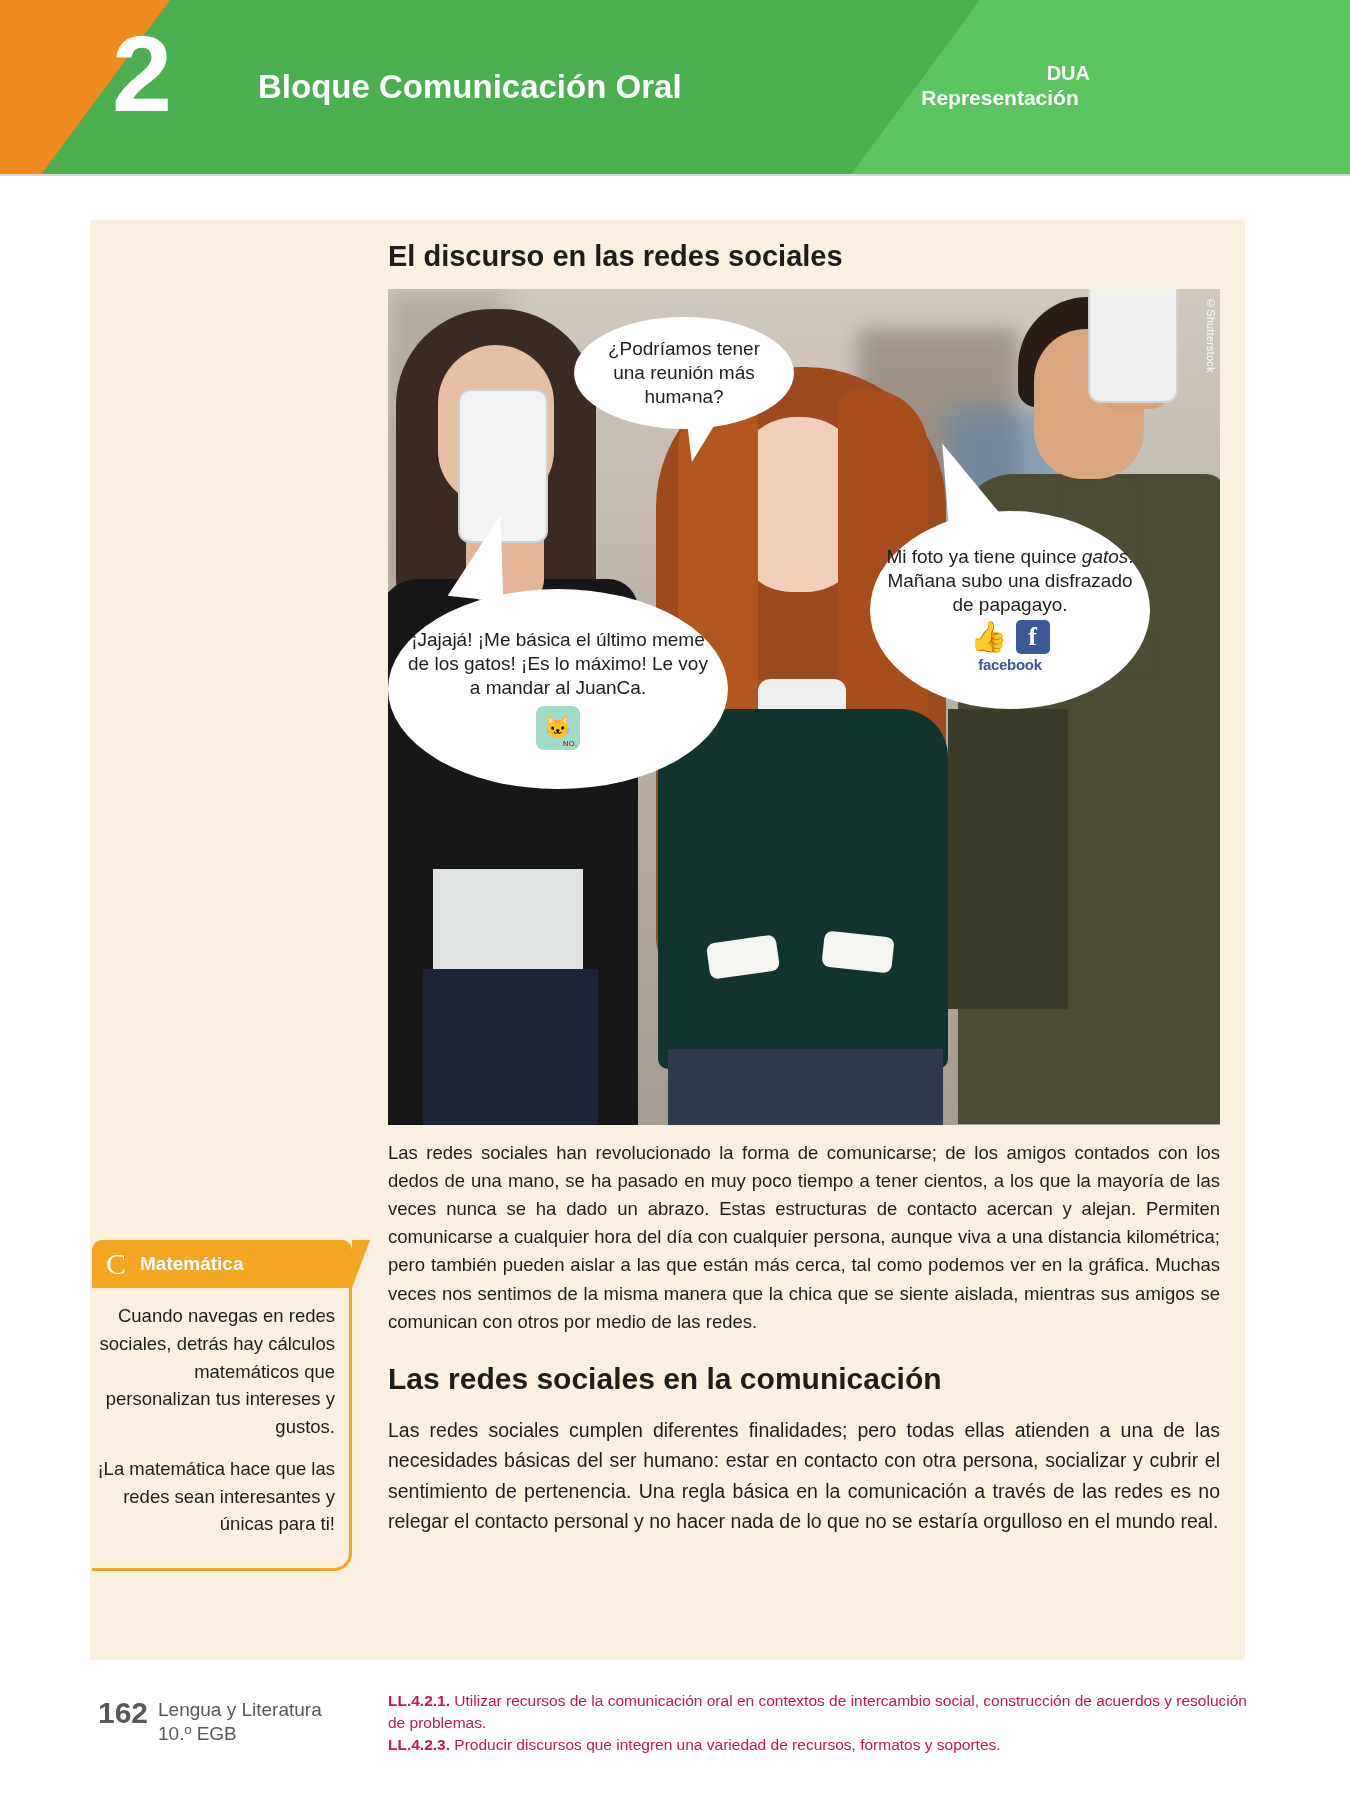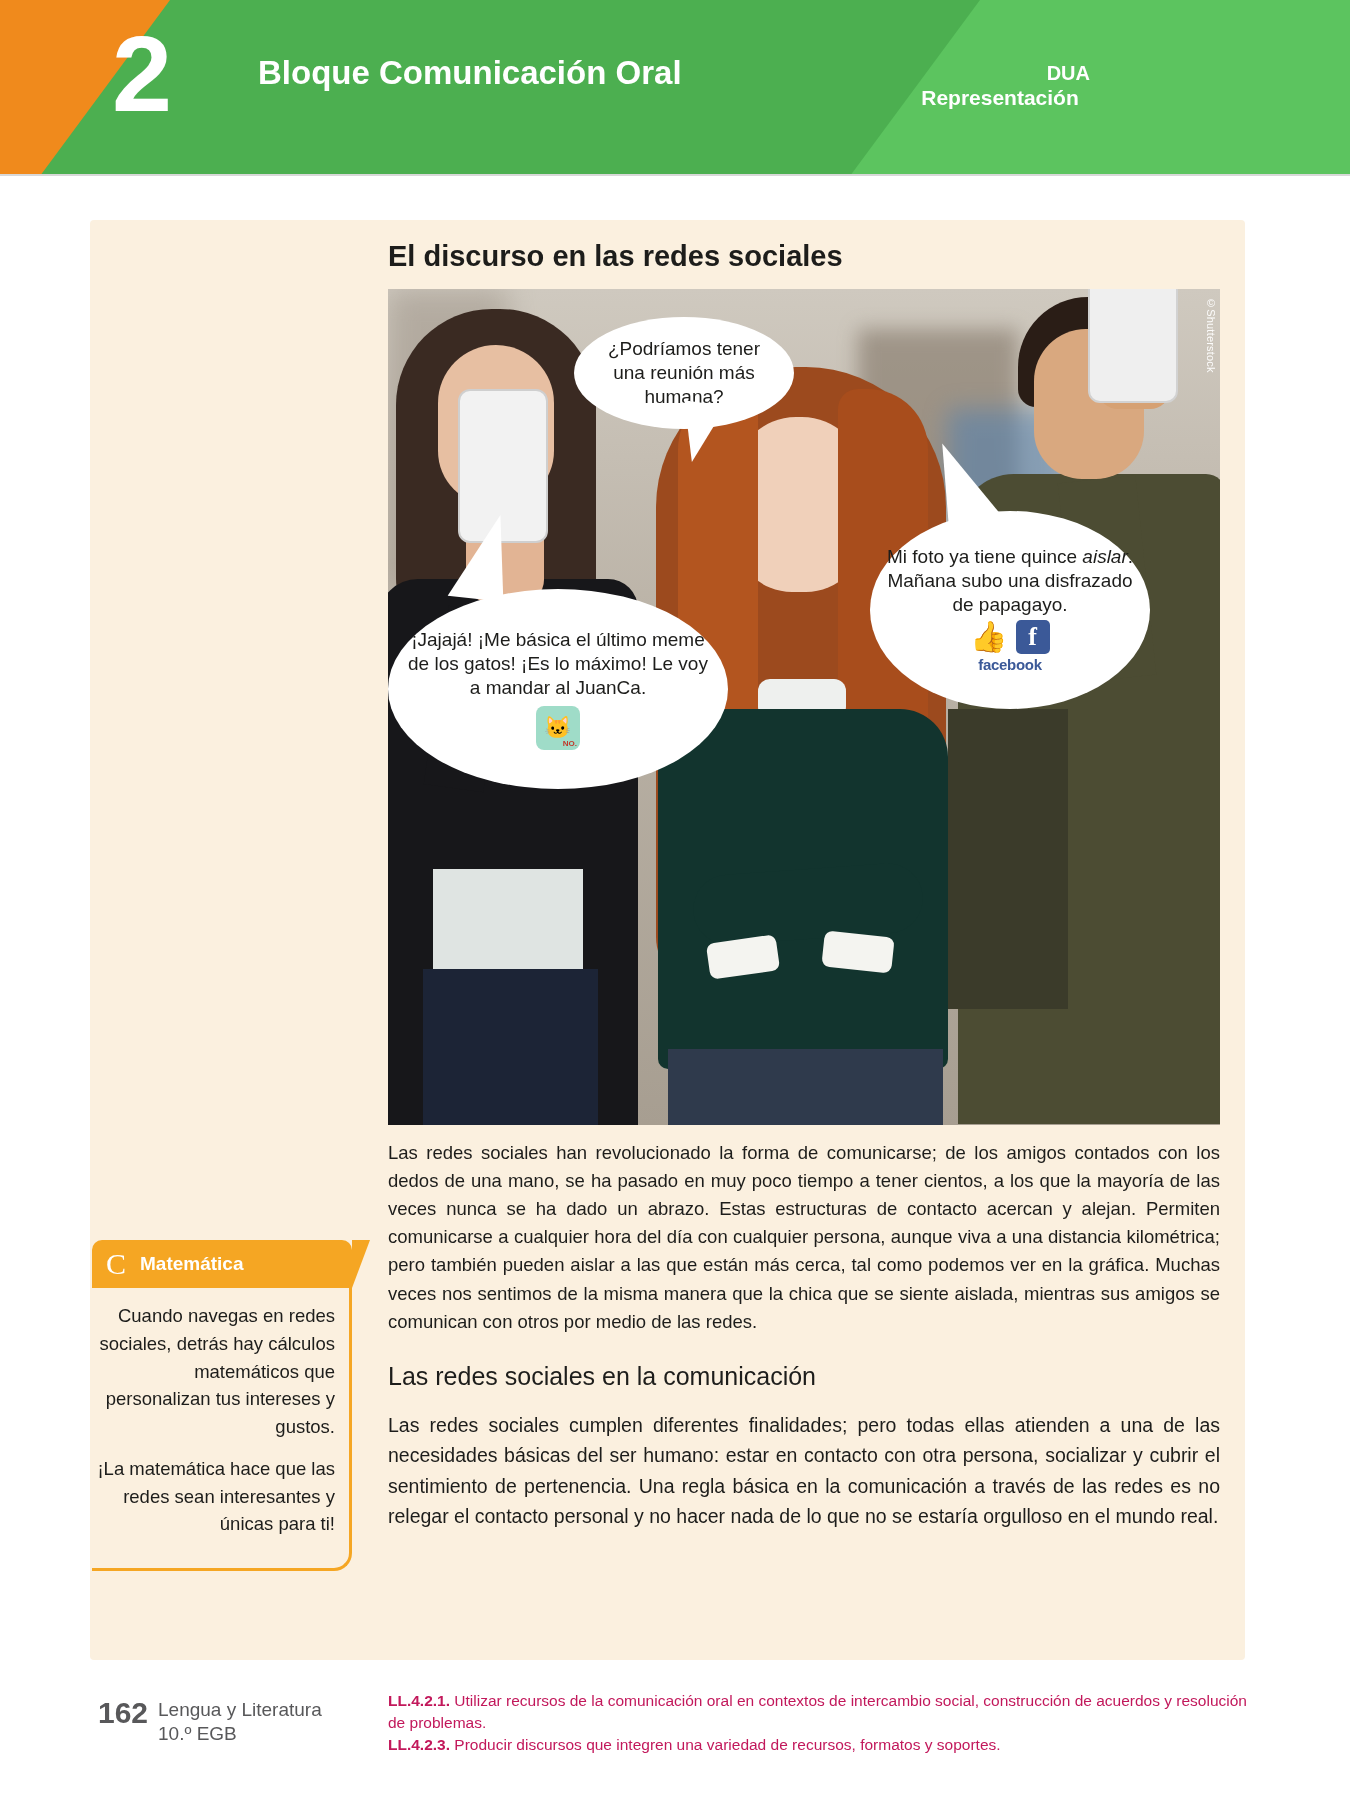--- a/index.html
+++ b/index.html
@@ -49,21 +49,21 @@
     position: absolute;
     left: 112px; top: 20px;
     font-size: 108px;
     font-weight: bold;
     color: #ffffff;
     letter-spacing: -2px;
     line-height: 1;
   }
   .hdr-title {
     position: absolute;
-    left: 258px; top: 54px;
+    left: 258px; top: 68px;
     font-size: 33px;
     font-weight: bold;
     color: #ffffff;
   }
   .hdr-dua {
     position: absolute;
     left: 910px; top: 62px;
     width: 180px;
     text-align: center;
     color: #ffffff;
@@ -367,22 +367,22 @@
   
   .para-box {
     width: 832px;
     margin-top: 14px;
     font-size: 18.5px;
     color: #1d1d1b;
     line-height: 1.52;
     text-align: justify;
   }
   .subsection-title {
-    font-size: 25px;
-    font-weight: normal;
+    font-size: 30px;
+    font-weight: bold;
     color: #1d1d1b;
     margin: 26px 0 12px 0;
   }
   .body-text {
     width: 832px;
     font-size: 19.5px;
     color: #1d1d1b;
     line-height: 1.55;
     text-align: justify;
   }
@@ -539,21 +539,21 @@
       <div class="tail"></div>
       <span>¡Jajajá! ¡Me básica el último meme de los gatos! ¡Es lo máximo! Le voy a mandar al JuanCa.</span>
       <div class="sticker-cat">
         <span>🐱</span>
         <span class="no">NO.</span>
       </div>
     </div>
 
     <div class="bubble bubble-3">
       <div class="tail"></div>
-      <span><span>Mi foto ya tiene quince </span><i>aislar</i><span>. Mañana subo una disfrazado de papagayo.</span></span>
+      <span><span>Mi foto ya tiene quince </span><i>gatos</i><span>. Mañana subo una disfrazado de papagayo.</span></span>
       <div class="fb-row">
         <div class="fb-icons">
           <span class="thumb">👍</span>
           <span class="fb-square">f</span>
         </div>
         <span class="fb-word">facebook</span>
       </div>
     </div>
   </div>
 

